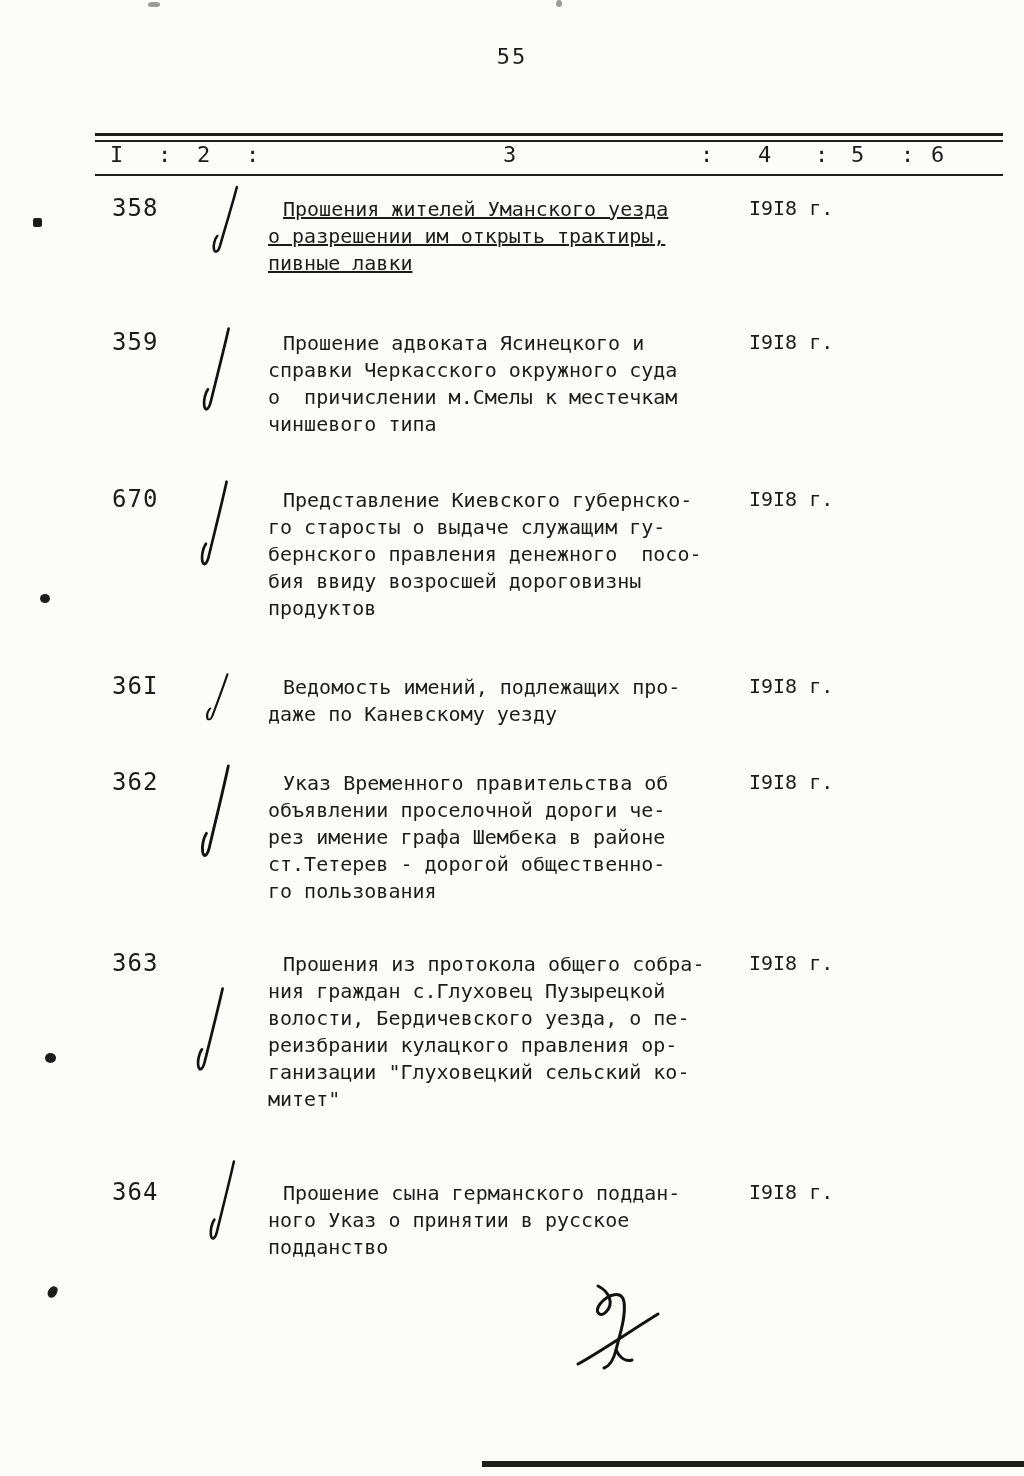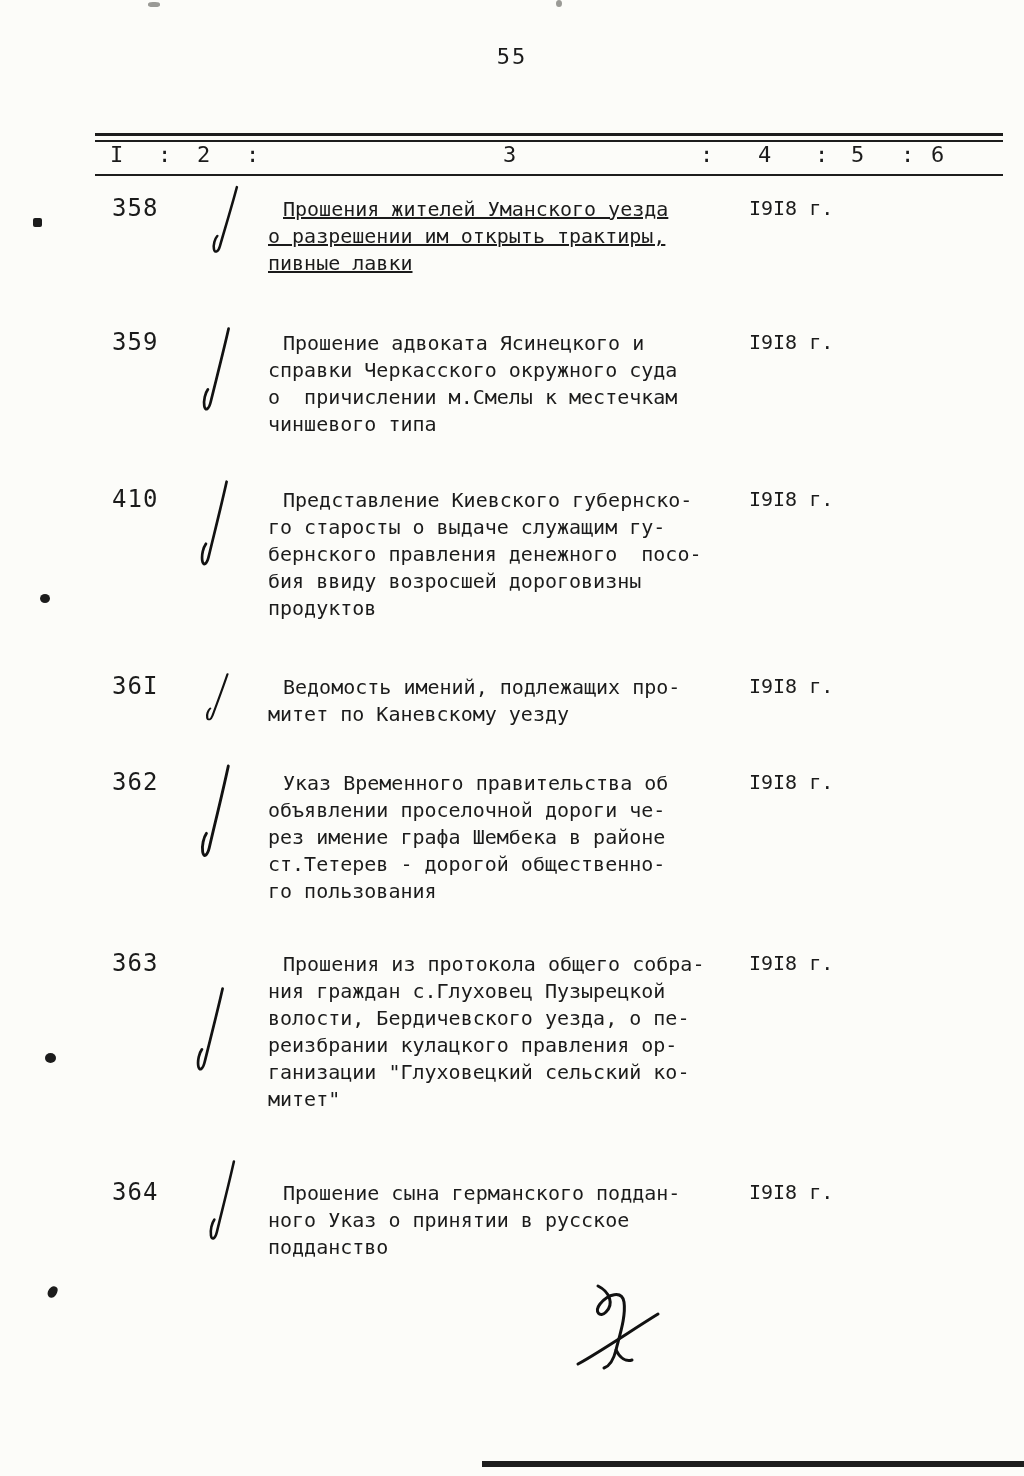--- a/index.html
+++ b/index.html
@@ -76,39 +76,39 @@
       <path d="M34 4 C28 30 20 60 14 84 C12 92 8 94 7 88 C6 82 8 74 11 70"></path>
     </svg>
     <div class="desc">Прошение адвоката Ясинецкого и
 справки Черкасского окружного суда
 о  причислении м.Смелы к местечкам
 чиншевого типа</div>
     <span class="date">I9I8 г.</span>
   </div>
 
   <div class="entry" style="top:487px;">
-    <span class="num">410</span>
+    <span class="num">670</span>
     <svg class="check" style="left:196px; top:-9px; width:36px; height:94px;" viewBox="0 0 40 100" preserveAspectRatio="none">
       <path d="M34 4 C28 30 20 60 14 84 C12 92 8 94 7 88 C6 82 8 74 11 70"></path>
     </svg>
     <div class="desc">Представление Киевского губернско-
 го старосты о выдаче служащим гу-
 бернского правления денежного  посо-
 бия ввиду возросшей дороговизны
 продуктов</div>
     <span class="date">I9I8 г.</span>
   </div>
 
   <div class="entry" style="top:674px;">
     <span class="num">36I</span>
     <svg class="check" style="left:202px; top:-2px; width:30px; height:52px;" viewBox="0 0 40 100" preserveAspectRatio="none">
       <path d="M34 4 C28 30 20 60 14 84 C12 92 8 94 7 88 C6 82 8 74 11 70"></path>
     </svg>
     <div class="desc">Ведомость имений, подлежащих про-
-митет по Каневскому уезду</div>
+даже по Каневскому уезду</div>
     <span class="date">I9I8 г.</span>
   </div>
 
   <div class="entry" style="top:770px;">
     <span class="num">362</span>
     <svg class="check" style="left:196px; top:-8px; width:38px; height:102px;" viewBox="0 0 40 100" preserveAspectRatio="none">
       <path d="M34 4 C28 30 20 60 14 84 C12 92 8 94 7 88 C6 82 8 74 11 70"></path>
     </svg>
     <div class="desc">Указ Временного правительства об
 объявлении проселочной дороги че-

